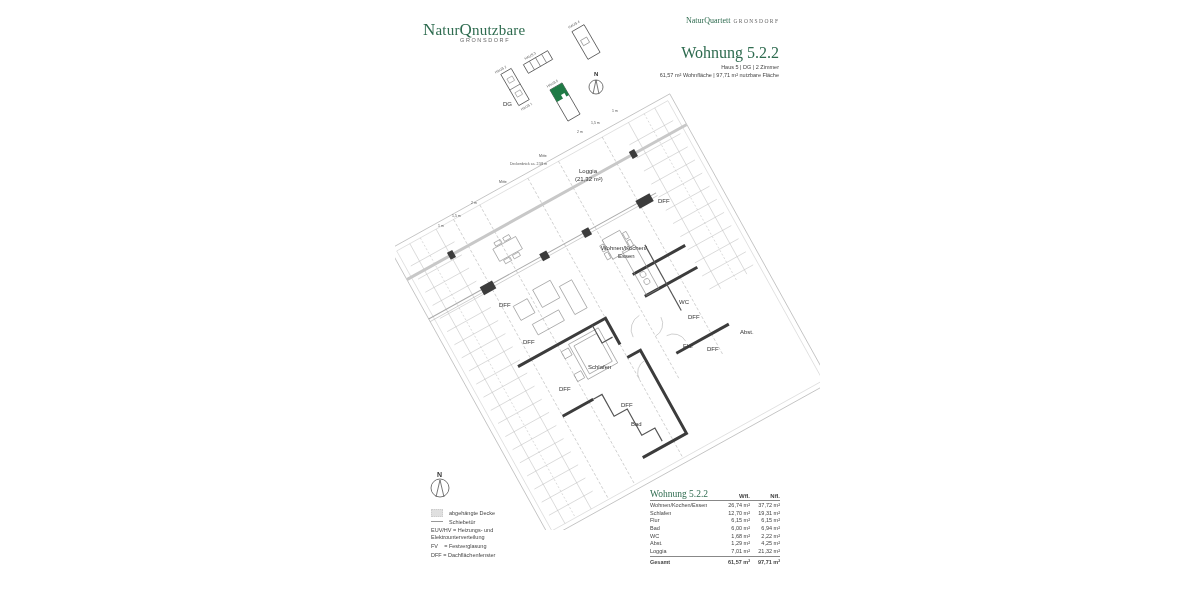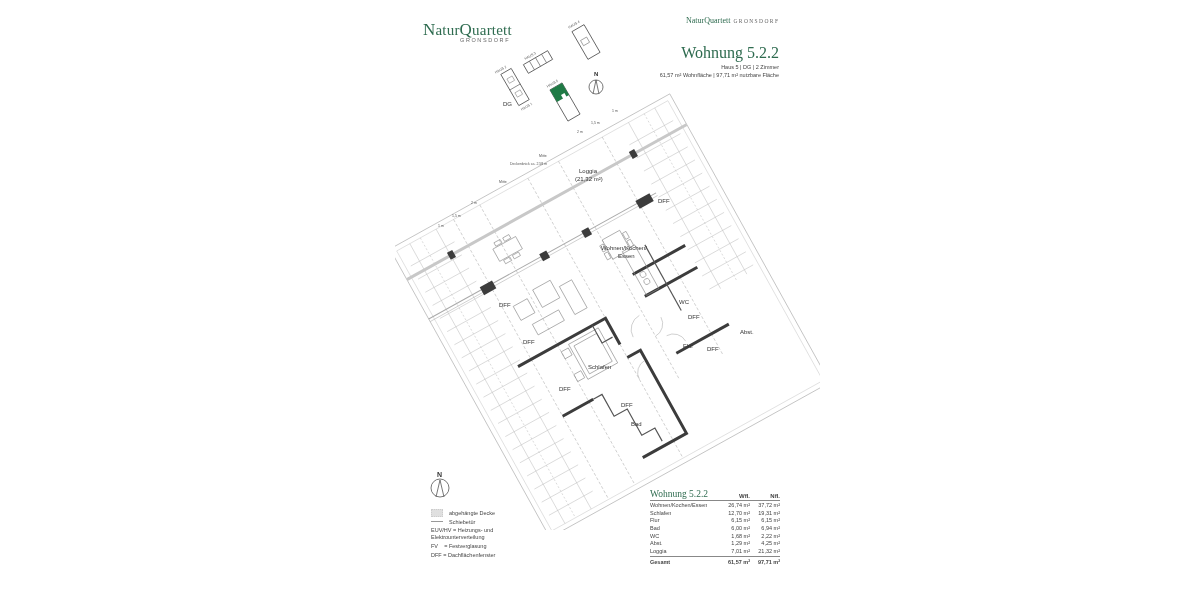--- a/index.html
+++ b/index.html
@@ -30,21 +30,21 @@
   .area-table .tot { display:flex; border-top:0.7px solid #888; margin-top:1px; padding-top:1px; font-weight:bold; height:8px; align-items:center; }
   .area-table .tot .n { flex:1; }
   .area-table .tot .v { width:30px; text-align:right; }
   .rl { font-size:6px; fill:#333; font-family:"Liberation Sans", sans-serif; }
   .rl-s { font-size:3.5px; fill:#555; font-family:"Liberation Sans", sans-serif; }
 </style>
 </head>
 <body>
 
 <div class="abs logo-main serif">
-  <span class="cap">N</span><span>atur</span><span class="cap">Q</span><span>uartett</span>
+  <span class="cap">N</span><span>atur</span><span class="cap">Q</span><span>nutzbare</span>
 </div>
 <div class="abs logo-sub">GRONSDORF</div>
 
 <div class="abs brand-right serif">
   <span>NaturQuartett</span><span class="gr">GRONSDORF</span>
 </div>
 
 <div class="abs apt-title serif">Wohnung 5.2.2</div>
 <div class="abs apt-sub">
   <div>Haus 5 | DG | 2 Zimmer</div>

